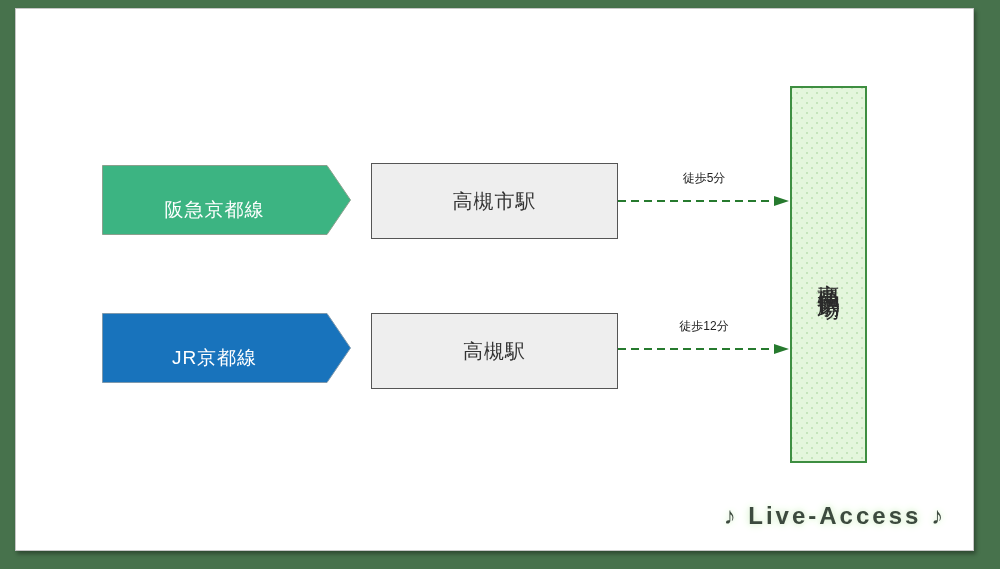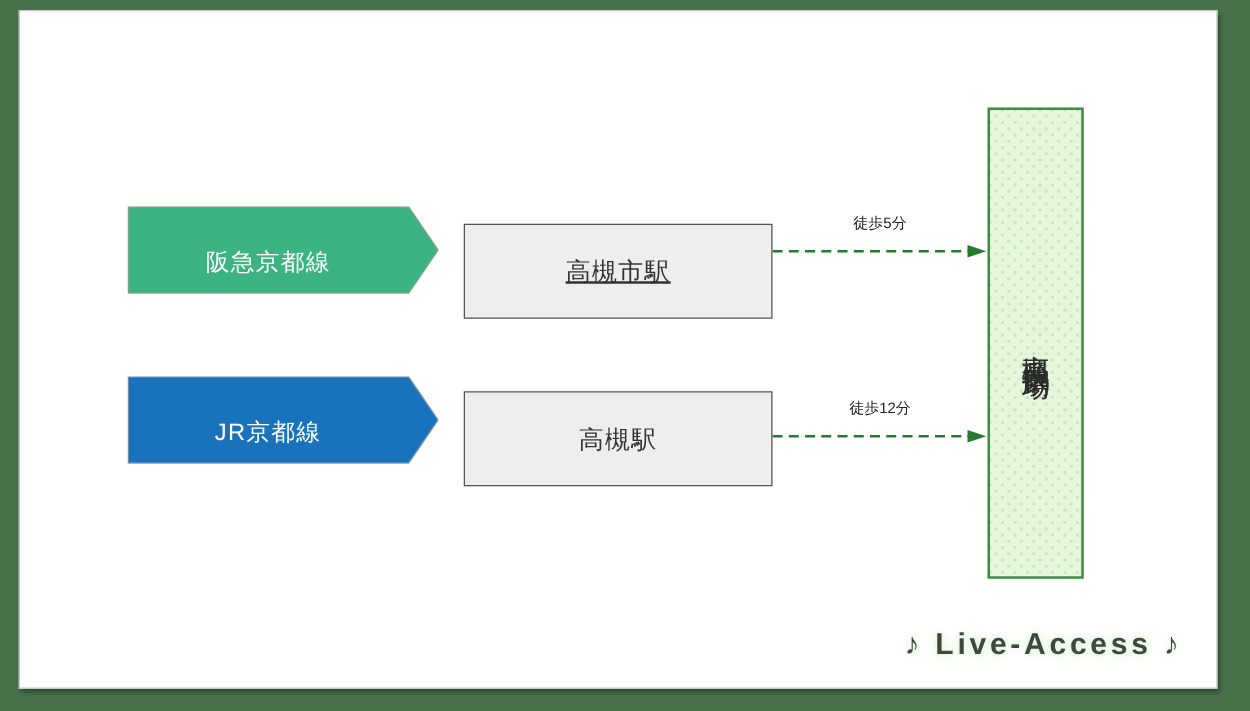--- a/index.html
+++ b/index.html
@@ -34,30 +34,30 @@
     box-shadow: 2px 3px 4px rgba(0,0,0,0.35);
   }
   .chevron { position:absolute; left:86px; width:249px; height:70px; }
   .chevron svg { display:block; width:100%; height:100%; }
   .chevron .label {
     position:absolute; left:0; top:0; width:225px; height:90px;
     display:flex; align-items:center; justify-content:center;
     color:#ffffff; font-size:19px; letter-spacing:1px;
   }
   .chevron.row-0 { top:156px; }
-  .chevron.row-1 { top:292px; }
+  .chevron.row-1 { top:304px; }
 
   .station {
     position:absolute; left:355px; width:247px; height:76px;
     background: var(--station-gray);
     border:1px solid var(--station-border);
     display:flex; align-items:center; justify-content:center;
     color: var(--text-dark); font-size:20px; letter-spacing:1px;
   }
-  .station.row-0 { top:170px;text-decoration:underline; }
+  .station.row-0 { top:154px; }
   .station.row-1 { top:304px; }
 
   .walk-arrow { position:absolute; left:602px; width:172px; height:12px; }
   .walk-arrow.row-0 { top:186px; }
   .walk-arrow.row-1 { top:334px; }
   .walk-arrow svg { display:block; width:100%; height:100%; }
 
   .walk-label {
     position:absolute; left:602px; width:172px; height:22px;
     text-align:center; font-size:12px; color:#222222;

